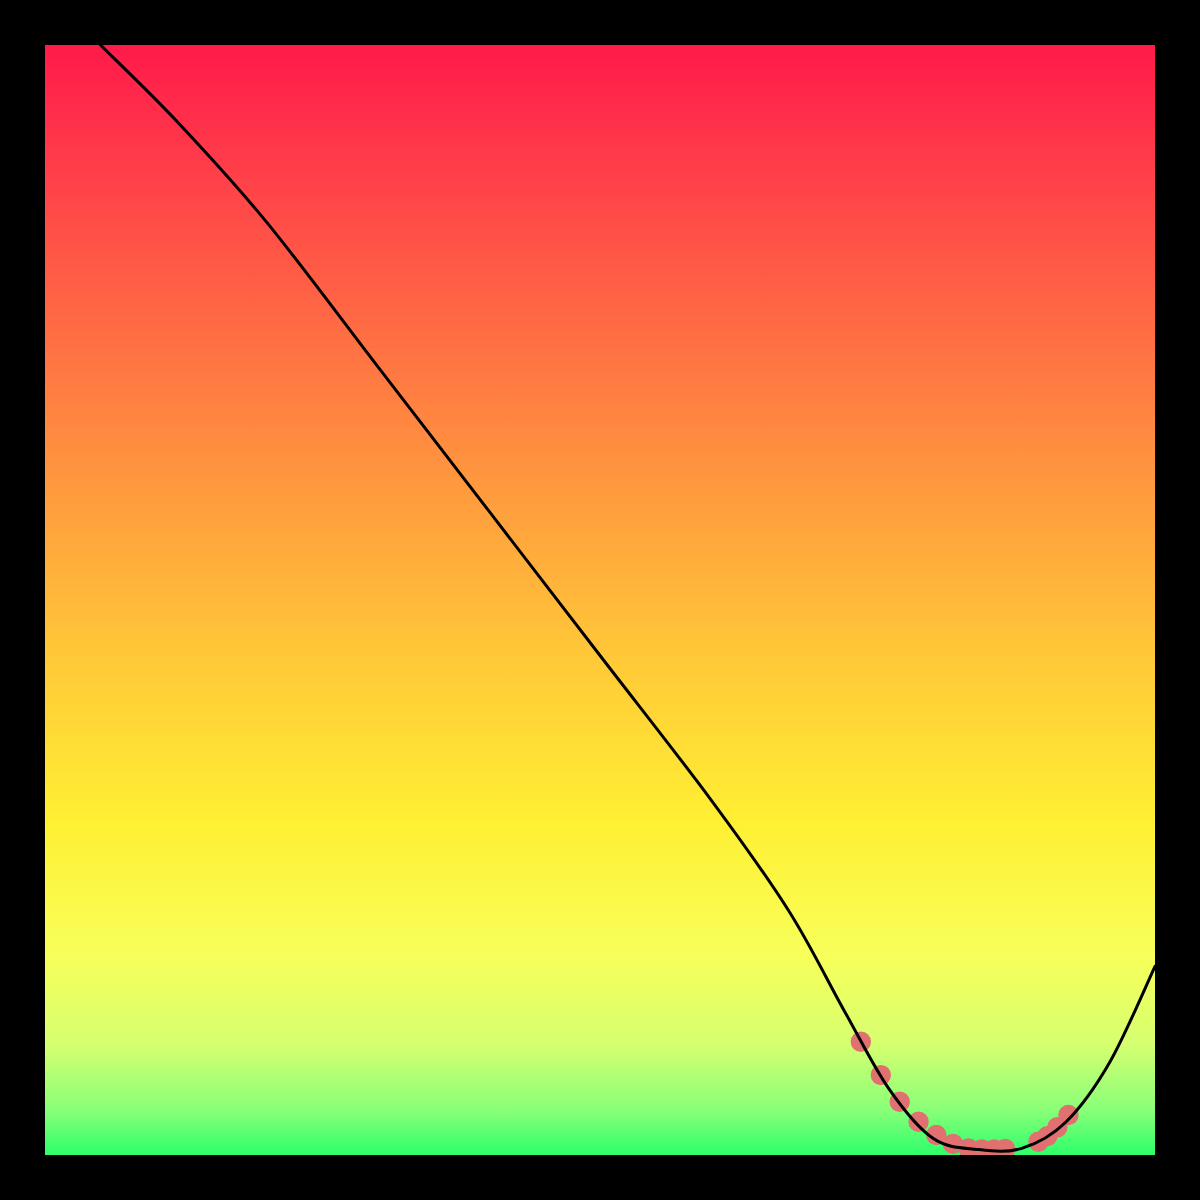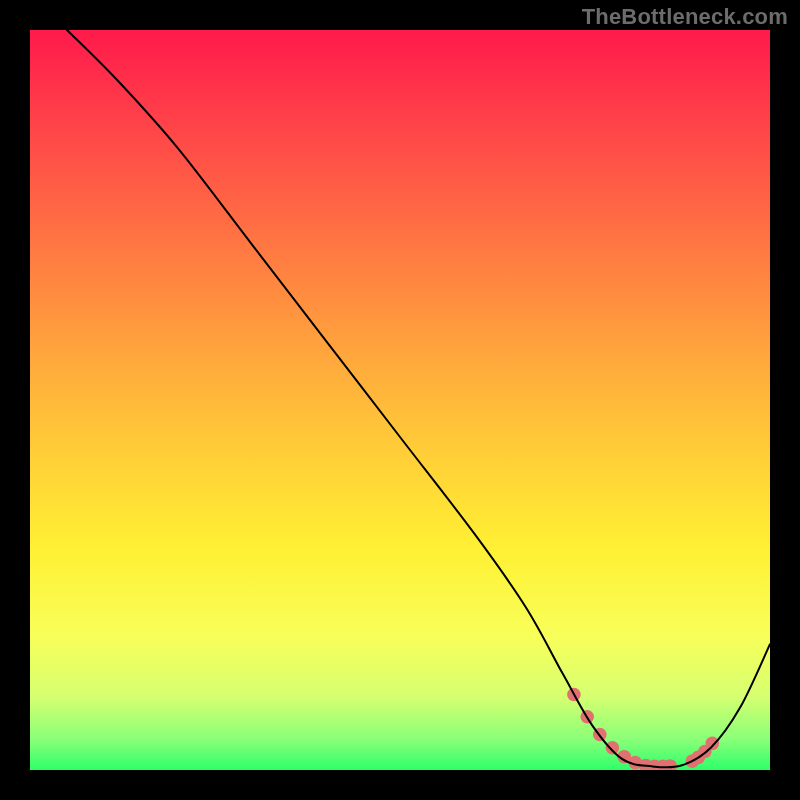--- a/index.html
+++ b/index.html
@@ -32,21 +32,20 @@
     top: 30px;
     width: 740px;
     height: 740px;
   }
 </style>
 </head>
 <body>
 
 <div class="chart-container">
 
-  <div class="watermark">TheBottleneck.com</div>
 
   <svg class="plot" viewBox="0 0 740 740" preserveAspectRatio="none">
     <defs>
       <linearGradient id="bg-grad" x1="0" y1="0" x2="0" y2="1">
           <stop offset="0%" stop-color="#ff1a4a"></stop>
           <stop offset="10%" stop-color="#ff3a4a"></stop>
           <stop offset="25%" stop-color="#ff6a44"></stop>
           <stop offset="40%" stop-color="#ff9a3e"></stop>
           <stop offset="55.00000000000001%" stop-color="#ffc838"></stop>
           <stop offset="70%" stop-color="#fff033"></stop>

